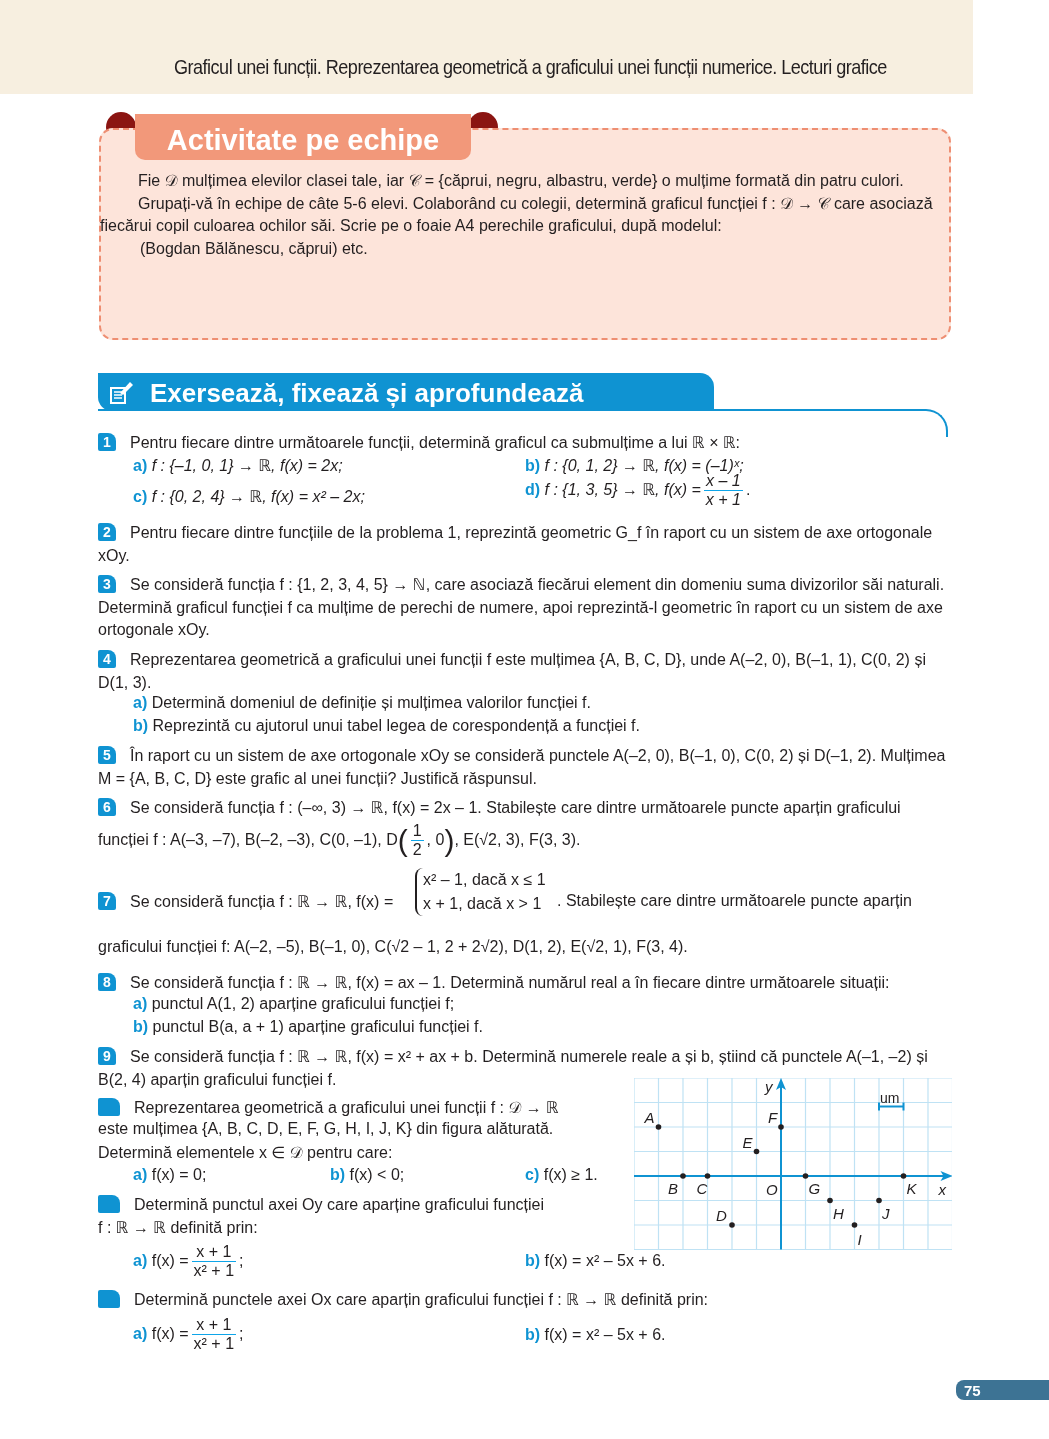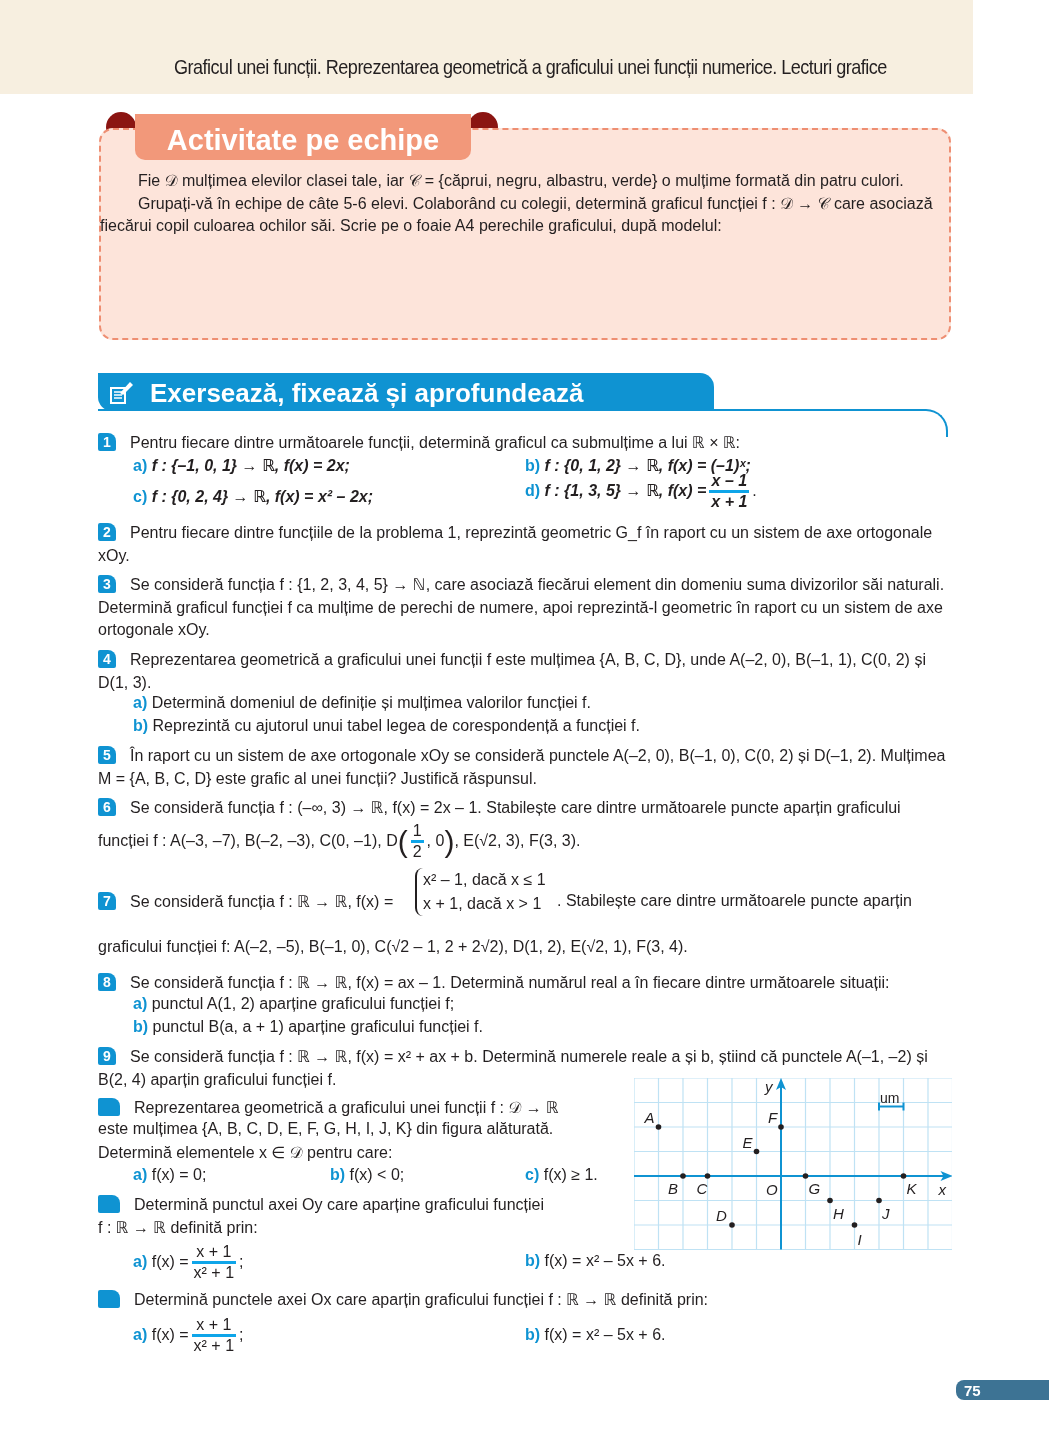--- a/index.html
+++ b/index.html
@@ -16,41 +16,42 @@
   .ind { text-indent: 38px; }
   .ind2 { padding-left: 40px; }
   .section-bar { position: absolute; left: 98px; top: 373px; width: 616px; height: 38px; background: #0f93d2; border-radius: 0 14px 0 14px; color: #fff; font-size: 26px; font-weight: bold; line-height: 40px; padding-left: 52px; }
   .section-line { position: absolute; left: 98px; top: 409px; width: 850px; height: 28px; border-top: 2px solid #0f93d2; border-right: 2px solid #0f93d2; border-top-right-radius: 22px; }
   .section-icon { position: absolute; left: 108px; top: 381px; width: 26px; height: 24px; }
   .prob { position: absolute; left: 98px; width: 854px; font-size: 16px; line-height: 22.6px; }
   .num { display: inline-block; background: #0f93d2; color: #fff; font-weight: bold; font-size: 14px; width: 18px; height: 18px; line-height: 19px; text-align: center; border-radius: 2px 8px 2px 2px; margin-right: 14px; vertical-align: 1px; }
   .num.wide { width: 22px; padding-left: 22px; }
   .lbl { color: #0f93d2; font-weight: bold; }
   .sub { position: absolute; font-size: 16px; white-space: nowrap; }
-  i { font-style: italic; font-weight: bold; }
+  i { font-style: italic; }
   .frac { display: inline-block; vertical-align: middle; text-align: center; line-height: 18px; margin: 0 3px; }
-  .frac .n { display: block; border-bottom: 3px solid #0ea5e9; padding: 0 2px; }
+  .frac .n { display: block; border-bottom: 1px solid #0ea5e9; padding: 0 2px; }
   .frac .d { display: block; padding: 0 2px; }
   .graph { position: absolute; left: 634px; top: 1078px; width: 318px; height: 172px; }
   .page-num { position: absolute; left: 956px; top: 1380px; width: 93px; height: 20px; background: #3d7394; border-radius: 8px 0 0 8px; color: #fff; font-weight: bold; font-size: 15px; line-height: 21px; padding-left: 8px; }
 </style>
 </head>
 <body>
 
 <div class="header">
   <div class="header-title">Graficul unei funcții. Reprezentarea geometrică a graficului unei funcții numerice. Lecturi grafice</div>
 </div>
 
 <div class="roll-left"></div>
 <div class="roll-right"></div>
 <div class="activity"></div>
 <div class="activity-tab">Activitate pe echipe</div>
 <div class="activity-body">
   <p class="ind">Fie 𝒟 mulțimea elevilor clasei tale, iar 𝒞 = {căprui, negru, albastru, verde} o mulțime formată din patru culori.</p>
   <p class="ind">Grupați-vă în echipe de câte 5-6 elevi. Colaborând cu colegii, determină graficul funcției f : 𝒟 → 𝒞 care asociază fiecărui copil culoarea ochilor săi. Scrie pe o foaie A4 perechile graficului, după modelul:</p>
+  <p class="ind2">(Bogdan Bălănescu, căprui) etc.</p>
 </div>
 
 <div class="section-line"></div>
 <div class="section-bar">Exersează, fixează și aprofundează cunoștințele</div>
 <svg class="section-icon" viewBox="0 0 26 24">
   <rect x="2" y="6" width="16" height="17" fill="#fff"></rect>
   <rect x="4" y="8" width="12" height="13" fill="#0f93d2"></rect>
   <line x1="6" y1="11" x2="14" y2="11" stroke="#fff" stroke-width="1.5"></line>
   <line x1="6" y1="14" x2="14" y2="14" stroke="#fff" stroke-width="1.5"></line>
   <line x1="6" y1="17" x2="14" y2="17" stroke="#fff" stroke-width="1.5"></line>

